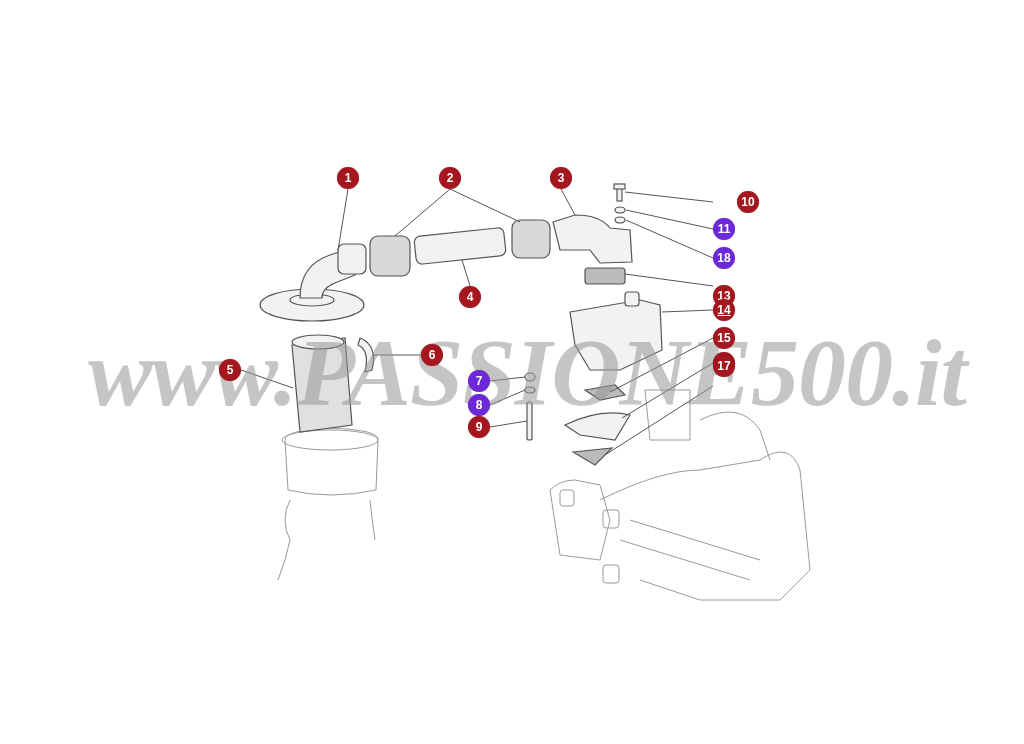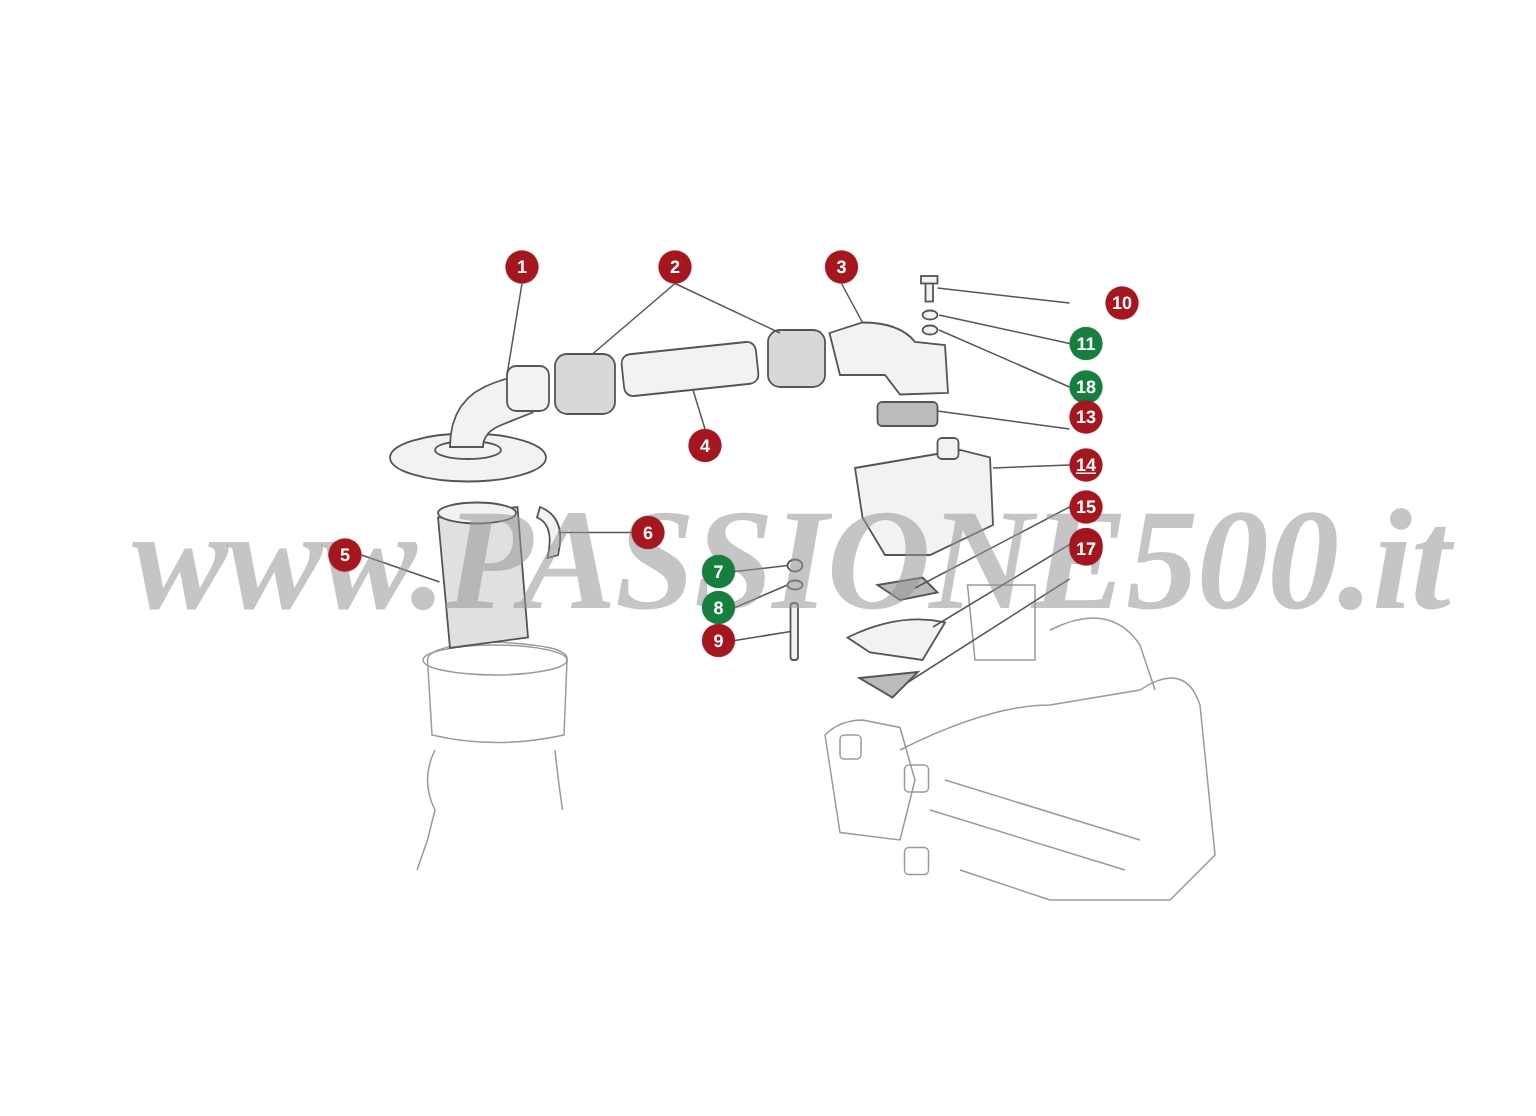--- a/index.html
+++ b/index.html
@@ -14,21 +14,21 @@
   }
   .marker {
     position: absolute; width: 22px; height: 22px; border-radius: 50%;
     color: #fff; font-family: "Liberation Sans", sans-serif; font-weight: bold; font-size: 12px;
     display: flex; align-items: center; justify-content: center;
     box-shadow: 0 0 1px rgba(0,0,0,0.4);
     transform: translate(-11px, -11px);
     cursor: pointer;
   }
   .marker.red { background: #a5161f; }
-  .marker.dark { background: #15803d; }
+  .marker.dark { background: #6d28d9; }
 </style>
 </head>
 <body>
 
 <div class="canvas">
 
   <svg class="drawing" width="1024" height="744" viewBox="0 0 1024 744">
     <g fill="none" stroke="#9a9a9a" stroke-width="1">
 
       <path d="M285 440 Q285 430 330 428 Q380 430 378 440 L376 490 Q330 500 288 490 Z"></path>
@@ -113,19 +113,19 @@
       <div class="marker red" style="left: 561px; top: 178px;">3</div>
       <div class="marker red" style="left: 470px; top: 297px;">4</div>
       <div class="marker red" style="left: 230px; top: 370px;">5</div>
       <div class="marker red" style="left: 432px; top: 355px;">6</div>
       <div class="marker dark" style="left: 479px; top: 381px;">7</div>
       <div class="marker dark" style="left: 479px; top: 405px;">8</div>
       <div class="marker red" style="left: 479px; top: 427px;">9</div>
       <div class="marker red" style="left: 724px; top: 202px; margin-left: 24px;">10</div>
       <div class="marker dark" style="left: 724px; top: 229px;">11</div>
       <div class="marker dark" style="left: 724px; top: 258px;">18</div>
-      <div class="marker red" style="left: 724px; top: 278px;">13</div>
+      <div class="marker red" style="left: 724px; top: 296px;">13</div>
       <div class="marker red" style="left: 724px; top: 310px; text-decoration: underline;">14</div>
       <div class="marker red" style="left: 724px; top: 338px;">15</div>
       <div class="marker red" style="left: 724px; top: 363px;">8</div>
       <div class="marker red" style="left: 724px; top: 366px;">17</div>
     </div>
 </div>
 
 </body></html>

